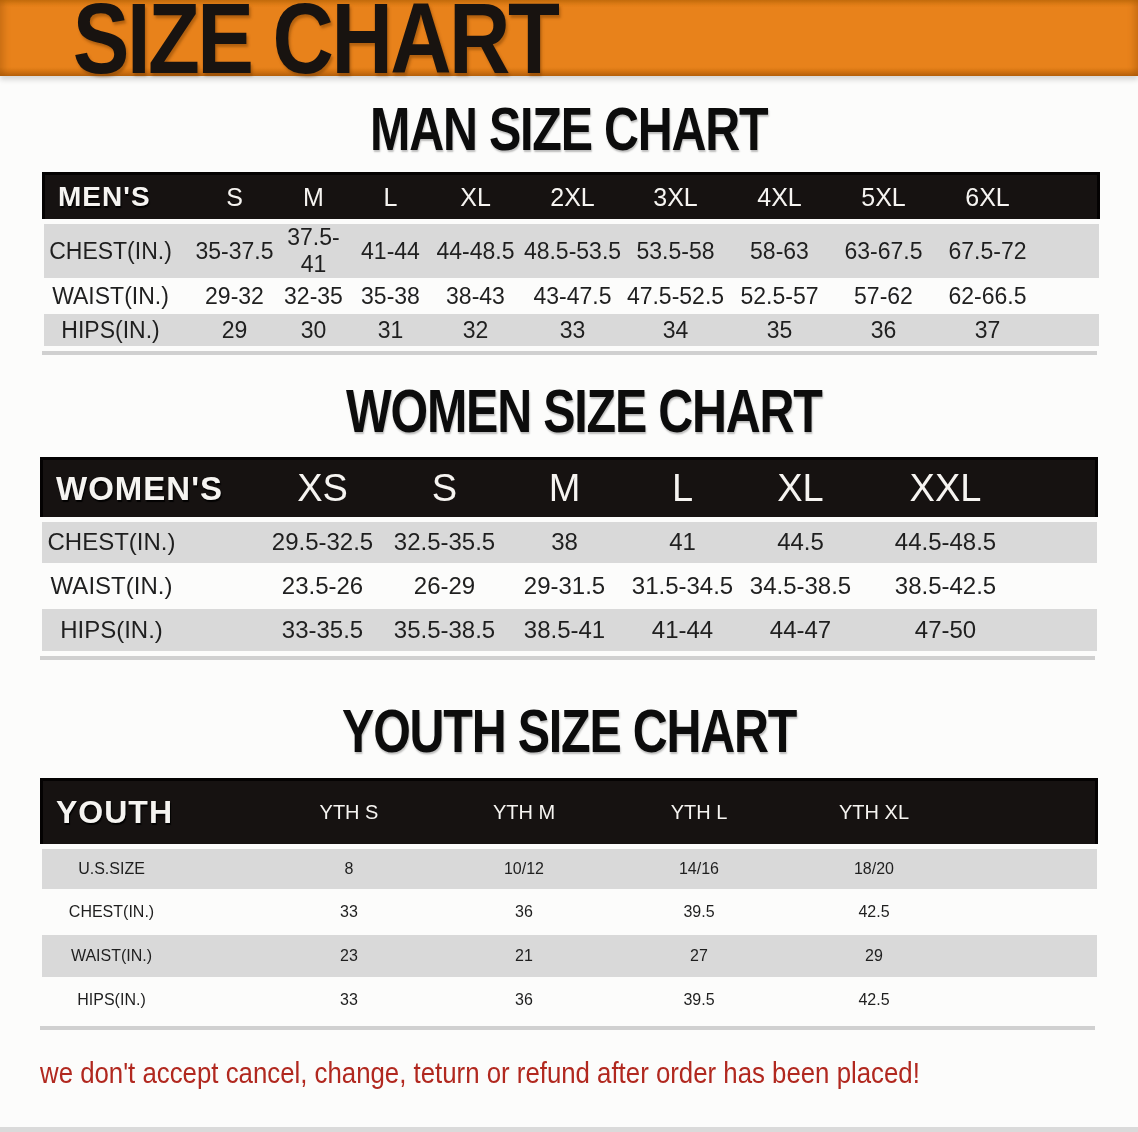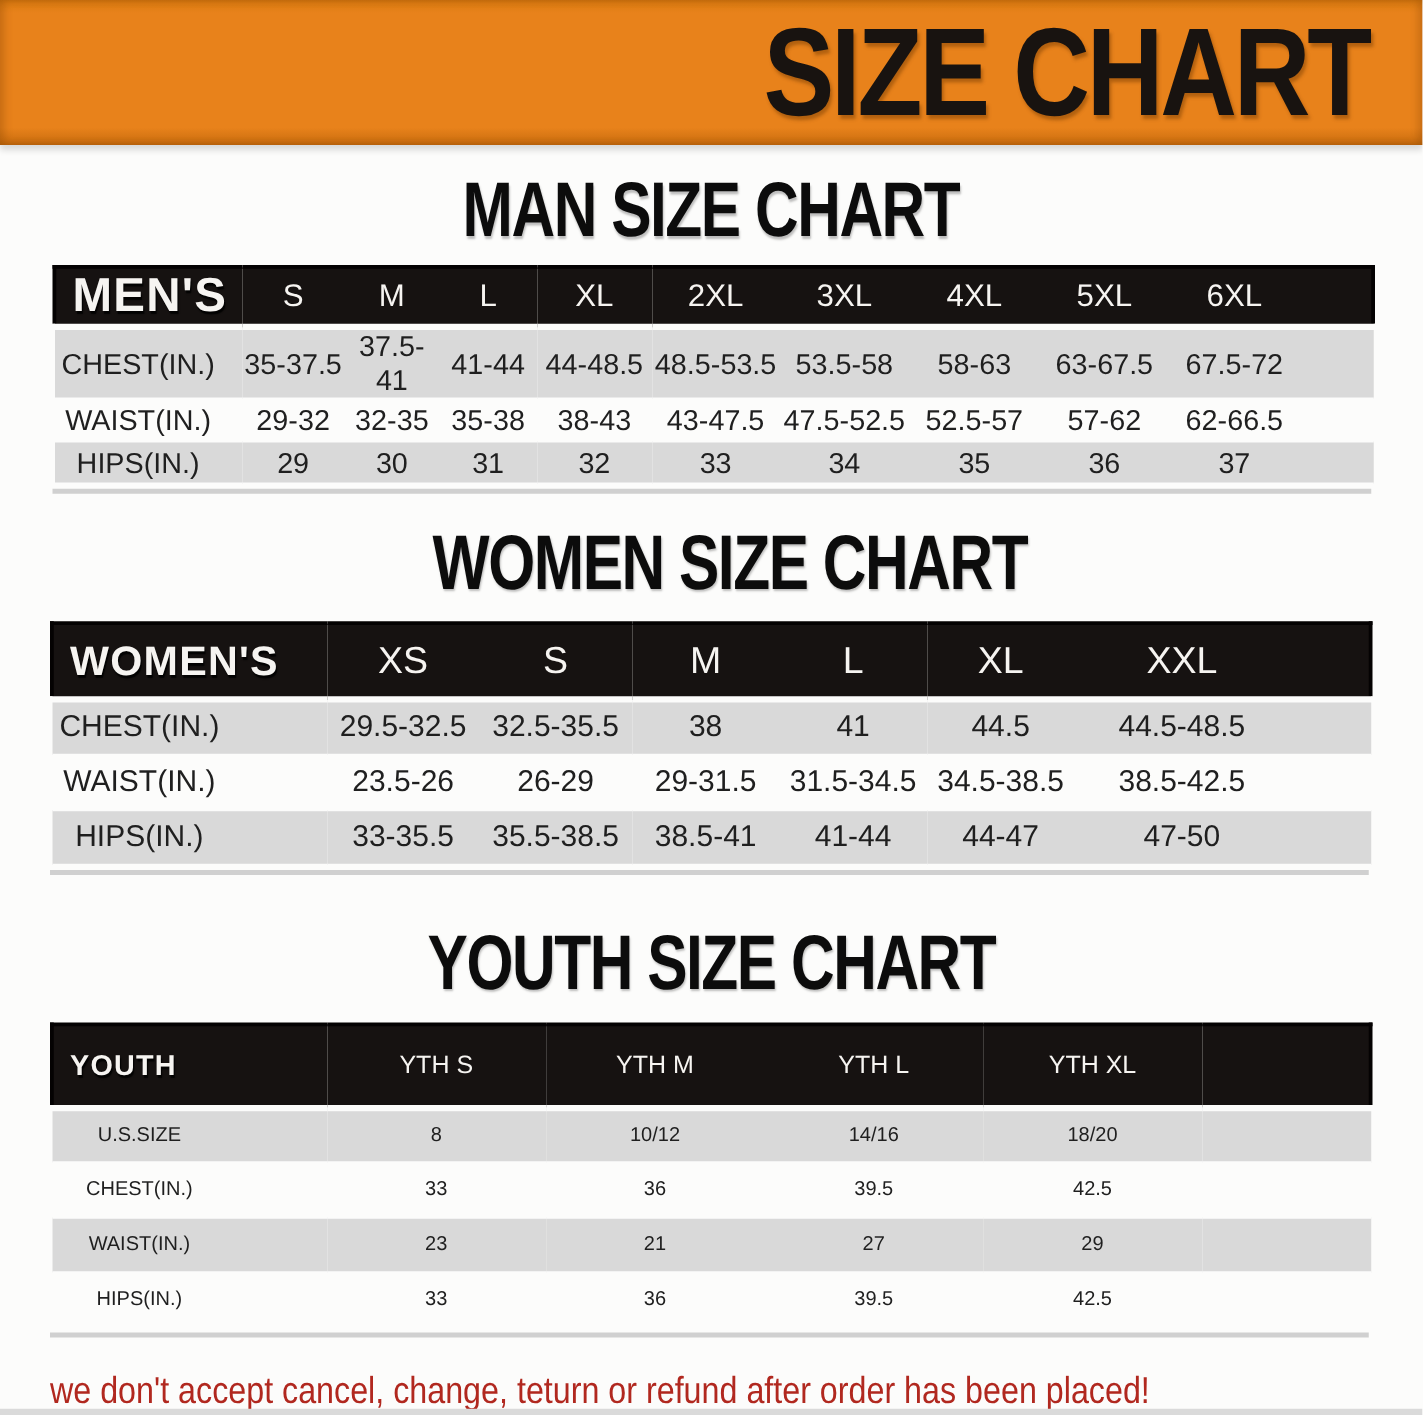--- a/index.html
+++ b/index.html
@@ -17,24 +17,25 @@
   *{margin:0;padding:0;box-sizing:border-box;}
   html,body{width:1138px;height:1132px;overflow:hidden;}
   body{
     background:var(--page-bg);
     font-family:"Liberation Sans","DejaVu Sans",sans-serif;
     color:var(--ink);
     position:relative;
   }
   
   .banner{
-    height:116px;width:1138px;
+    height:76px;width:1138px;
     background:linear-gradient(180deg,#d97a10 0%,var(--orange) 9%,var(--orange) 88%,var(--orange-dark) 100%);
-    display:flex;align-items:center;justify-content:flex-end;
+    display:flex;align-items:center;justify-content:flex-start;
     box-shadow:0 4px 5px rgba(0,0,0,.14), inset 4px 0 6px rgba(120,60,0,.25), inset -4px 0 6px rgba(120,60,0,.25);
+    padding-left:30px;
   }
   .banner-title{
     display:inline-block;
     font-size:100px;font-weight:700;line-height:100px;
     letter-spacing:-3px;color:#181310;
     transform:scaleX(.85);transform-origin:center;
     white-space:nowrap;
     text-shadow:2px 3px 3px rgba(110,55,0,.45);
   }
   
@@ -63,25 +64,25 @@
     border-top:3px solid var(--bar-border);
     border-bottom:3px solid var(--bar-border);
   }
   table.size-table th:first-child{border-left:3px solid var(--bar-border);}
   table.size-table th:last-child {border-right:3px solid var(--bar-border);}
   table.size-table th.lbl{
     text-align:left;padding-left:13px;font-weight:700;letter-spacing:1px;
     text-shadow:1px 2px 1px rgba(0,0,0,.9);
   }
   .t-men   th{height:48px;font-size:25px;}
-  .t-men   th.lbl{font-size:38px;}
-  .t-women th{height:61px;font-size:30px;}
+  .t-men   th.lbl{font-size:28px;}
+  .t-women th{height:61px;font-size:38px;}
   .t-women th.lbl{font-size:33px;}
   .t-youth th{height:67px;font-size:20px;}
-  .t-youth th.lbl{font-size:23px;}
+  .t-youth th.lbl{font-size:32px;}
 
   table.size-table td{
     text-align:center;vertical-align:middle;color:var(--ink);
     border-bottom:2px solid var(--page-bg);
   }
   table.size-table tbody tr:first-child td{border-top:5px solid var(--page-bg);}
   table.size-table tbody tr:nth-child(odd) td{background:var(--row-gray);}
   .t-men   td{height:34px;font-size:23px;}
   .t-women td{height:44px;font-size:24px;}
   .t-youth td{height:44px;font-size:16px;}

